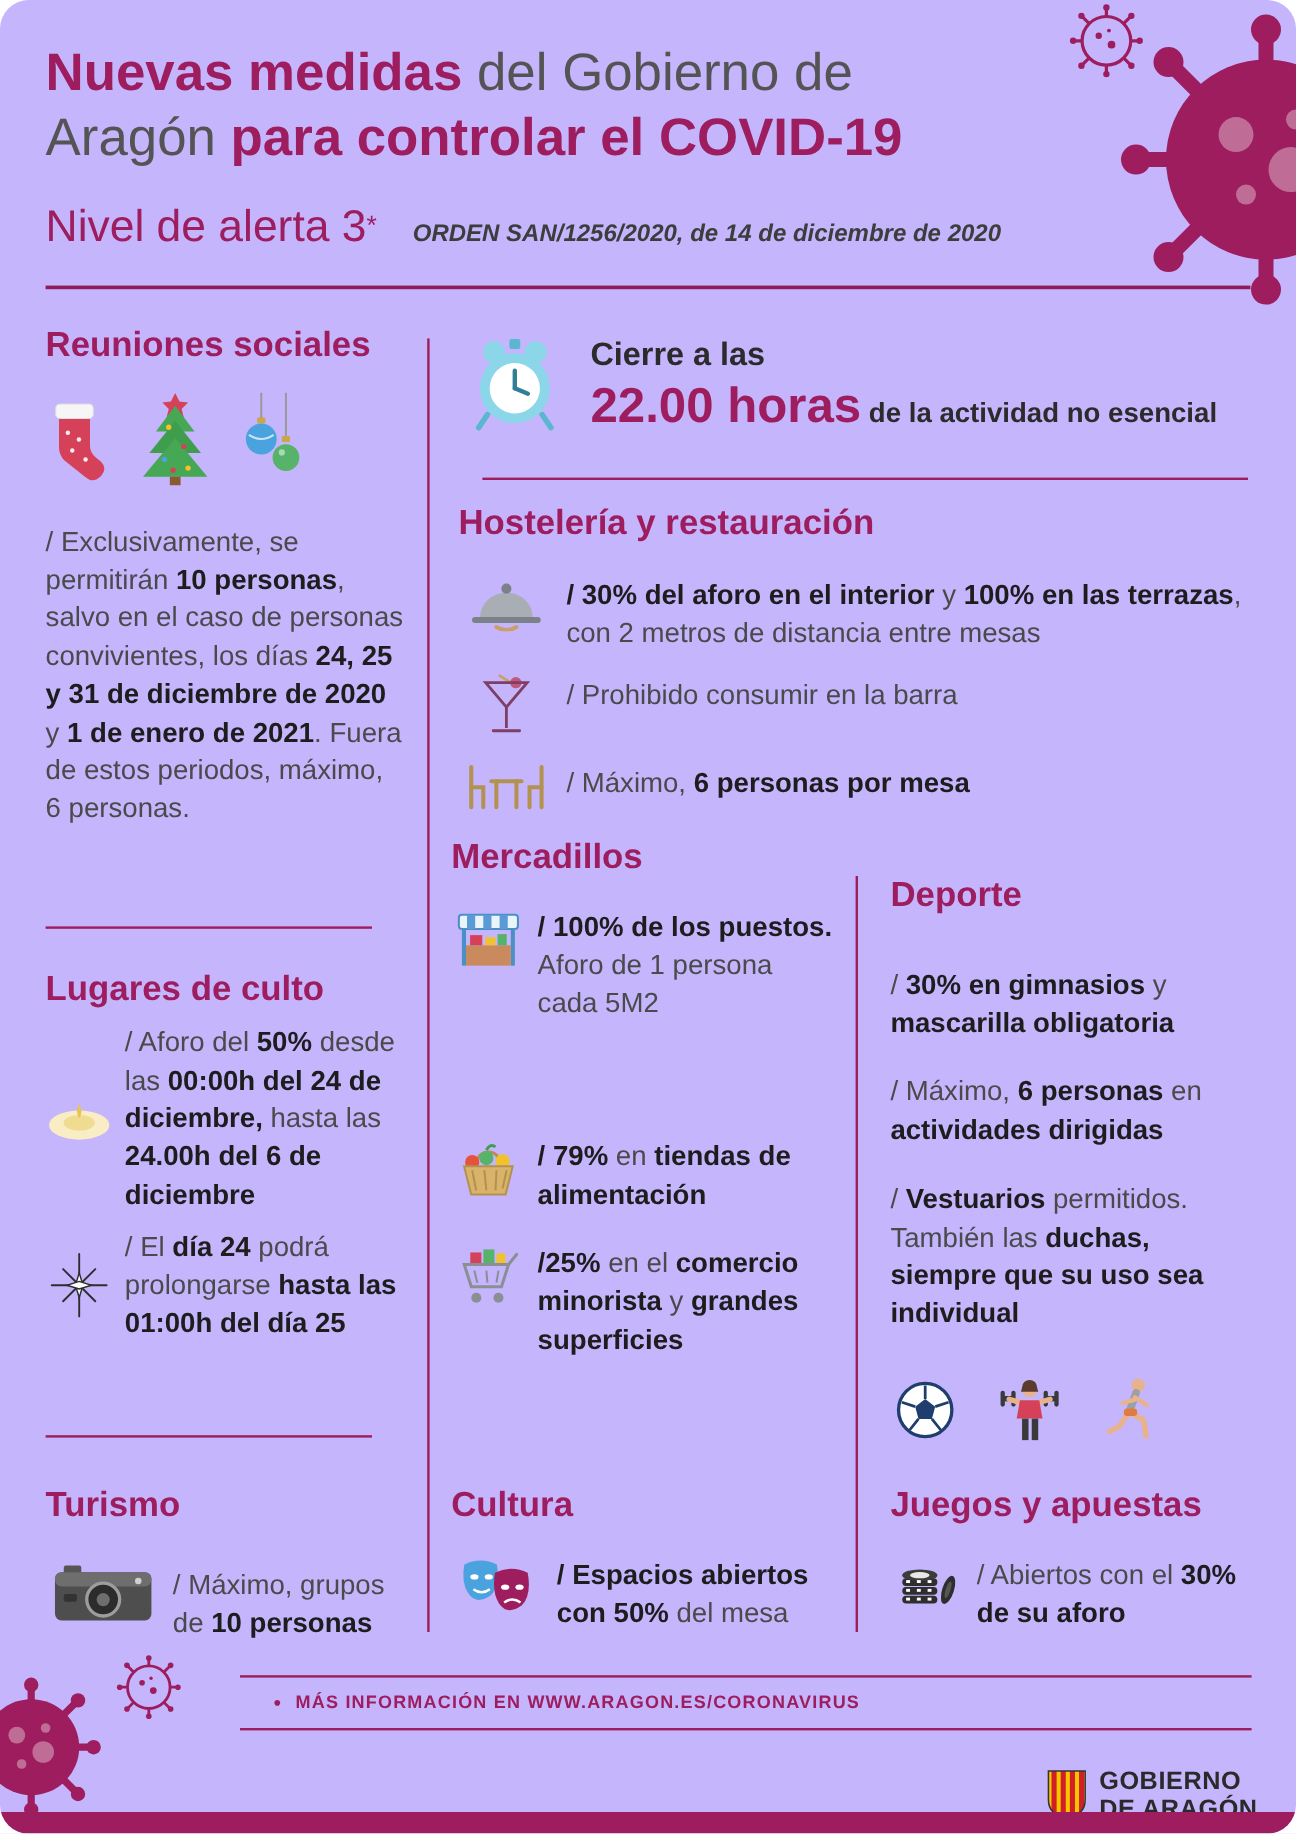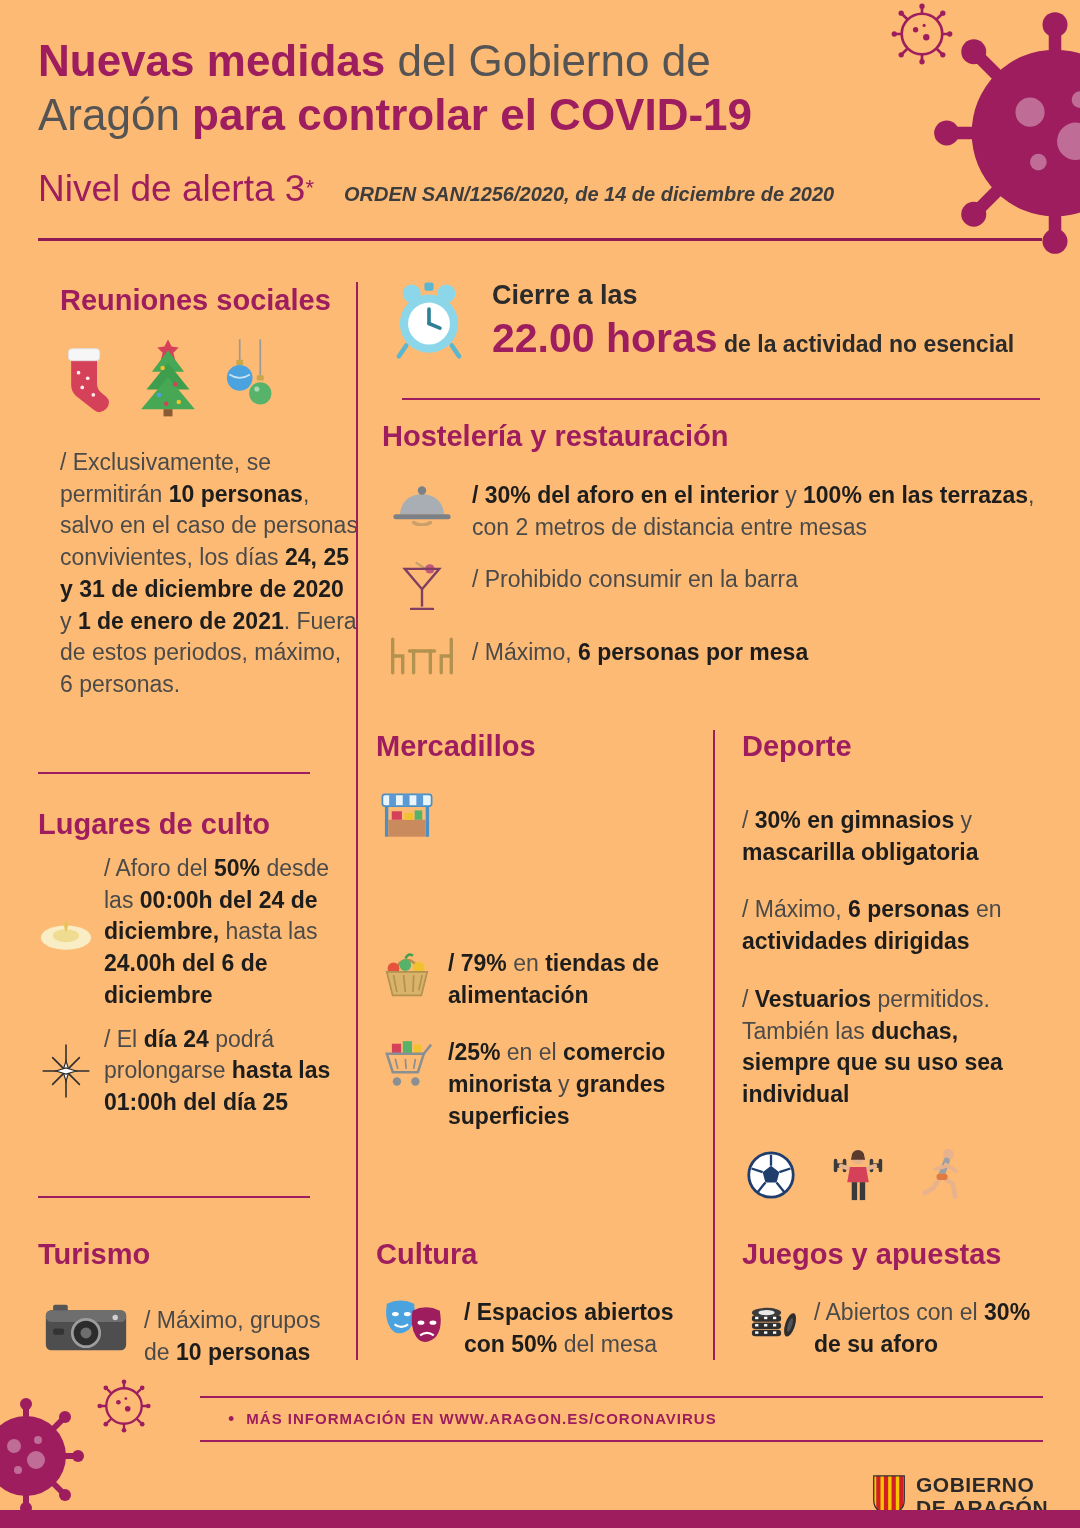--- a/index.html
+++ b/index.html
@@ -3,22 +3,22 @@
 <meta charset="utf-8">
 <style>
   :root{
     --accent:#9d1d5e;
     --body:#4a4a4a;
     --bold:#1d1d1d;
   }
   *{margin:0;padding:0;box-sizing:border-box;}
   html,body{background:#ffffff;}
   .page{
-    position:relative;width:1080px;height:1528px;background:#fdba74;
-    font-family:"Liberation Sans",sans-serif;color:var(--body);overflow:hidden;
+    position:relative;width:1080px;height:1528px;background:#c4b5fd;
+    font-family:"Liberation Sans",sans-serif;color:var(--body);overflow:hidden;border-radius:24px;
   }
   .abs{position:absolute;}
 
   
   .title{left:38px;top:34px;width:820px;font-size:44px;line-height:1.22;font-weight:500;color:#545454;}
   .seg .b{font-weight:700;color:var(--bold);}
   .seg .a{color:var(--accent);}
   .alert-row{left:38px;top:168px;display:flex;align-items:baseline;gap:30px;}
   .alert-level{font-size:37px;color:var(--accent);font-weight:500;}
   .alert-mark{font-size:22px;vertical-align:super;}
@@ -27,21 +27,21 @@
 
   
   .sec-title{color:var(--accent);font-size:29px;font-weight:700;}
   .body-text{font-size:23px;line-height:1.38;}
   .item-row{display:flex;gap:10px;align-items:flex-start;}
   .icon-cell{flex:0 0 auto;display:flex;justify-content:center;align-items:center;}
   .divider{background:var(--accent);height:2px;}
   .vdiv{background:var(--accent);width:2px;}
 
   
-  .reuniones{left:38px;top:284px;width:300px;margin-left:22px;}
+  .reuniones{left:38px;top:272px;width:300px;}
   .xmas-row{display:flex;gap:24px;align-items:flex-end;margin-top:20px;}
   .reuniones p{margin-top:26px;}
   .div-l1{left:38px;top:772px;width:272px;}
   .culto{left:38px;top:808px;width:306px;}
   .culto .item-row{margin-top:12px;}
   .culto .icon-cell{width:56px;align-self:center;}
   .div-l2{left:38px;top:1196px;width:272px;}
   .turismo{left:38px;top:1238px;width:312px;}
   .turismo .item-row{margin-top:28px;}
   .turismo .icon-cell{width:96px;}
@@ -56,21 +56,21 @@
   .div-banner{left:402px;top:398px;width:638px;}
 
   
   .hosteleria{left:382px;top:420px;width:662px;}
   .hosteleria .rows{margin-top:24px;}
   .hosteleria .item-row{margin-top:18px;}
   .hosteleria .icon-cell{width:80px;}
   .hosteleria .body-text{padding-top:3px;}
 
   
-  .mercadillos{left:376px;top:730px;width:318px;}
+  .mercadillos{left:376px;top:698px;width:318px;}
   .comercio{left:376px;top:922px;width:318px;}
   .cultura{left:376px;top:1238px;width:318px;}
   .mercadillos .item-row,.comercio .item-row,.cultura .item-row,.juegos .item-row{margin-top:26px;}
   .mercadillos .icon-cell,.comercio .icon-cell,.juegos .icon-cell{width:62px;}
   .cultura .icon-cell{width:78px;}
 
   
   .deporte{left:742px;top:730px;width:302px;}
   .deporte .d-item{margin-top:26px;}
   .deporte .d-item:first-of-type{margin-top:42px;}
@@ -350,20 +350,21 @@
           <rect x="28" y="6" width="8" height="14" fill="#5b9bd5"></rect>
           <rect x="44" y="6" width="8" height="14" fill="#5b9bd5"></rect>
           <rect x="7" y="20" width="4" height="36" fill="#4a90c4"></rect>
           <rect x="55" y="20" width="4" height="36" fill="#4a90c4"></rect>
           <rect x="11" y="36" width="44" height="20" fill="#c98a5e"></rect>
           <rect x="15" y="26" width="12" height="10" fill="#d6415a"></rect>
           <rect x="30" y="28" width="10" height="8" fill="#f2c12e"></rect>
           <rect x="42" y="25" width="9" height="11" fill="#57b26a"></rect>
         </svg>
       </span>
+      <p class="body-text seg" style="flex:1"><span class="b">/ 100% de los puestos.</span><span> Aforo de 1 persona cada 5M2</span></p>
     </div>
   </section>
 
   <section class="abs comercio">
     <div class="item-row">
       <span class="icon-cell">
         <svg viewBox="0 0 64 60" width="54" height="51">
           <path d="M20 26 a12 12 0 0 1 24 0" fill="none" stroke="#b3914f" stroke-width="3"></path>
           <path d="M30 12 q4 -7 9 -3" stroke="#3f9e4d" stroke-width="3" fill="none"></path>
           <circle cx="16" cy="24" r="7" fill="#e5533c"></circle>

